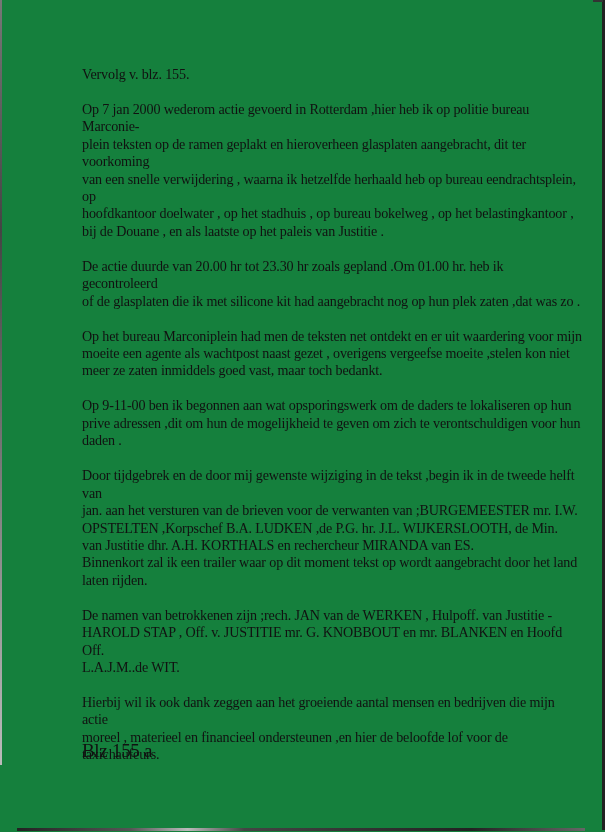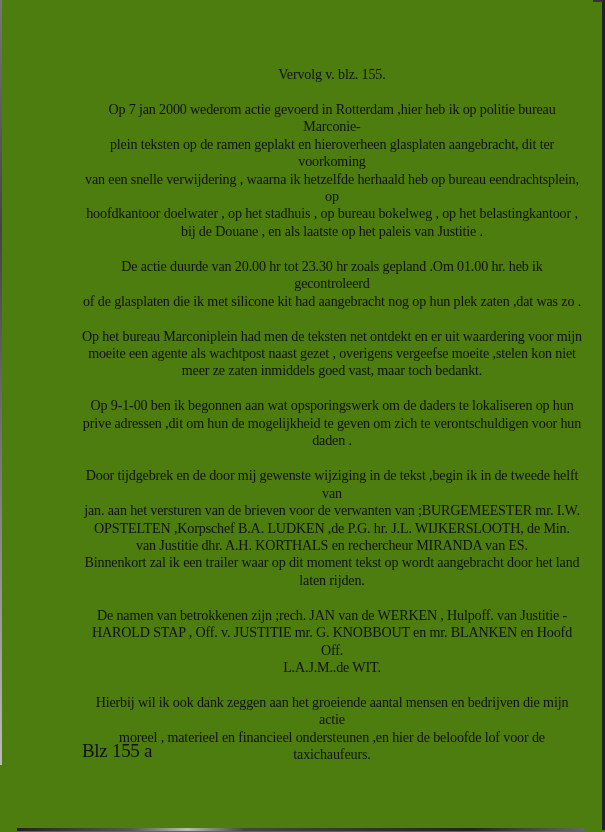--- a/index.html
+++ b/index.html
@@ -12,22 +12,21 @@
       height: 832px;
       position: relative;
       overflow: hidden;
       font-family: "Liberation Serif", "DejaVu Serif", serif;
       color: #111;
     }
     .page {
       position: absolute;
       left: 0; top: 0;
       width: 605px; height: 832px;
-      background: #4d7c0f;
-      text-align: center;
+      background: #15803d;
     }
     .edge-left {
       position: absolute;
       left: 0; top: 0;
       width: 2px; height: 765px;
       background: linear-gradient(to bottom, #777 0%, #444 30%, #888 70%, #bbb 100%);
     }
     .edge-right {
       position: absolute;
       right: 0; top: 0;
@@ -87,21 +86,21 @@
     <p class="para">Op 7 jan 2000 wederom actie gevoerd in Rotterdam ,hier heb ik op politie bureau Marconie-
 plein teksten op de ramen geplakt en hieroverheen glasplaten aangebracht, dit ter voorkoming
 van een snelle verwijdering , waarna ik hetzelfde herhaald heb op bureau eendrachtsplein, op
 hoofdkantoor doelwater , op het stadhuis , op bureau bokelweg , op het belastingkantoor ,
 bij de Douane , en als laatste op het paleis van Justitie .</p>
     <p class="para">De actie duurde van 20.00 hr tot 23.30 hr zoals gepland .Om 01.00 hr. heb ik gecontroleerd
 of  de glasplaten die ik met silicone kit had aangebracht nog op hun plek zaten ,dat was zo .</p>
     <p class="para">Op het bureau Marconiplein had men de teksten net ontdekt en er uit waardering voor mijn
 moeite een agente als wachtpost  naast gezet , overigens vergeefse moeite ,stelen kon niet
 meer ze zaten inmiddels goed vast, maar toch bedankt.</p>
-    <p class="para">Op 9-1-00  ben ik begonnen aan wat opsporingswerk om de daders te lokaliseren op hun
+    <p class="para">Op 9-11-00  ben ik begonnen aan wat opsporingswerk om de daders te lokaliseren op hun
 prive adressen ,dit om hun de mogelijkheid te geven om zich te verontschuldigen voor hun
 daden .</p>
     <p class="para">Door tijdgebrek en de door mij gewenste wijziging in de tekst ,begin ik in de tweede helft van
 jan. aan het versturen van de brieven voor de verwanten van ;BURGEMEESTER mr. I.W.
 OPSTELTEN ,Korpschef  B.A. LUDKEN ,de P.G. hr. J.L. WIJKERSLOOTH, de Min.
 van Justitie dhr. A.H. KORTHALS en rechercheur  MIRANDA van ES.
 Binnenkort  zal ik een trailer waar op dit moment tekst op wordt aangebracht door het land
 laten rijden.</p>
     <p class="para">De namen van betrokkenen zijn ;rech.  JAN van de WERKEN , Hulpoff. van Justitie -
 HAROLD STAP , Off. v. JUSTITIE  mr. G. KNOBBOUT  en mr.  BLANKEN  en Hoofd Off.

